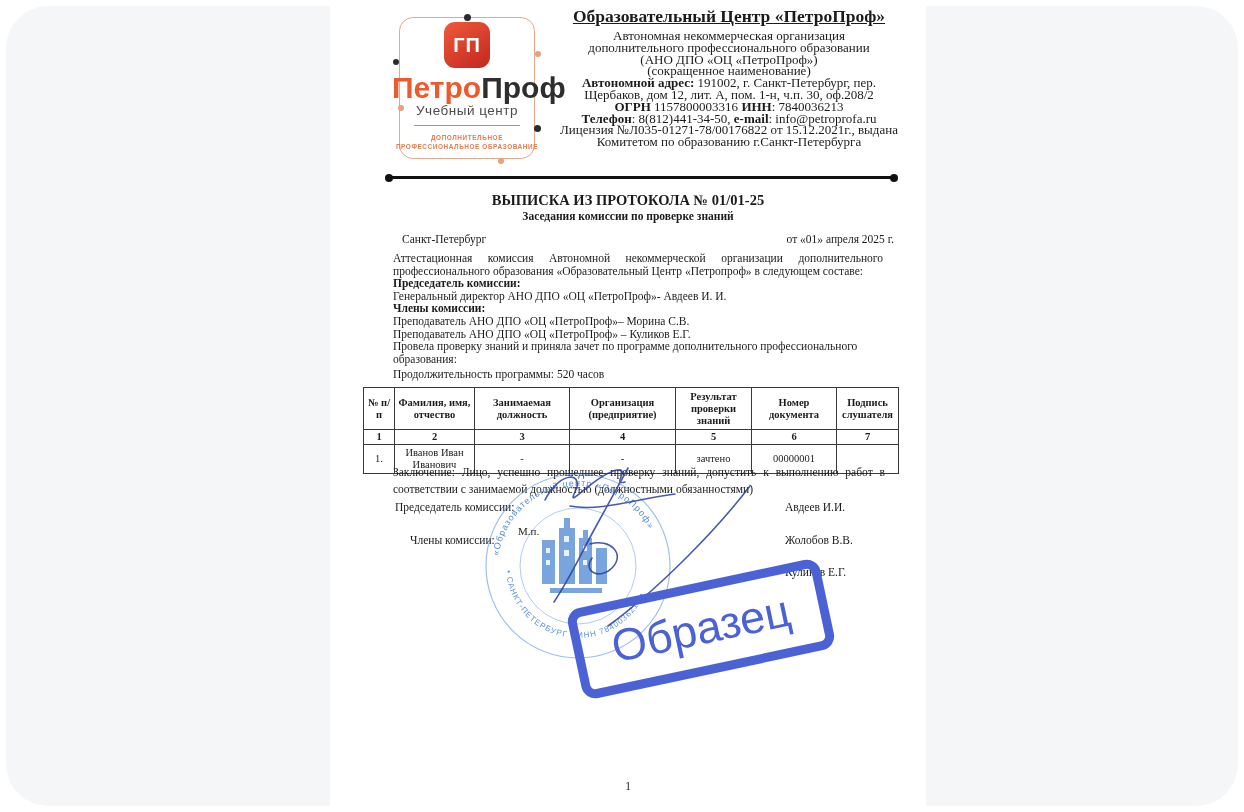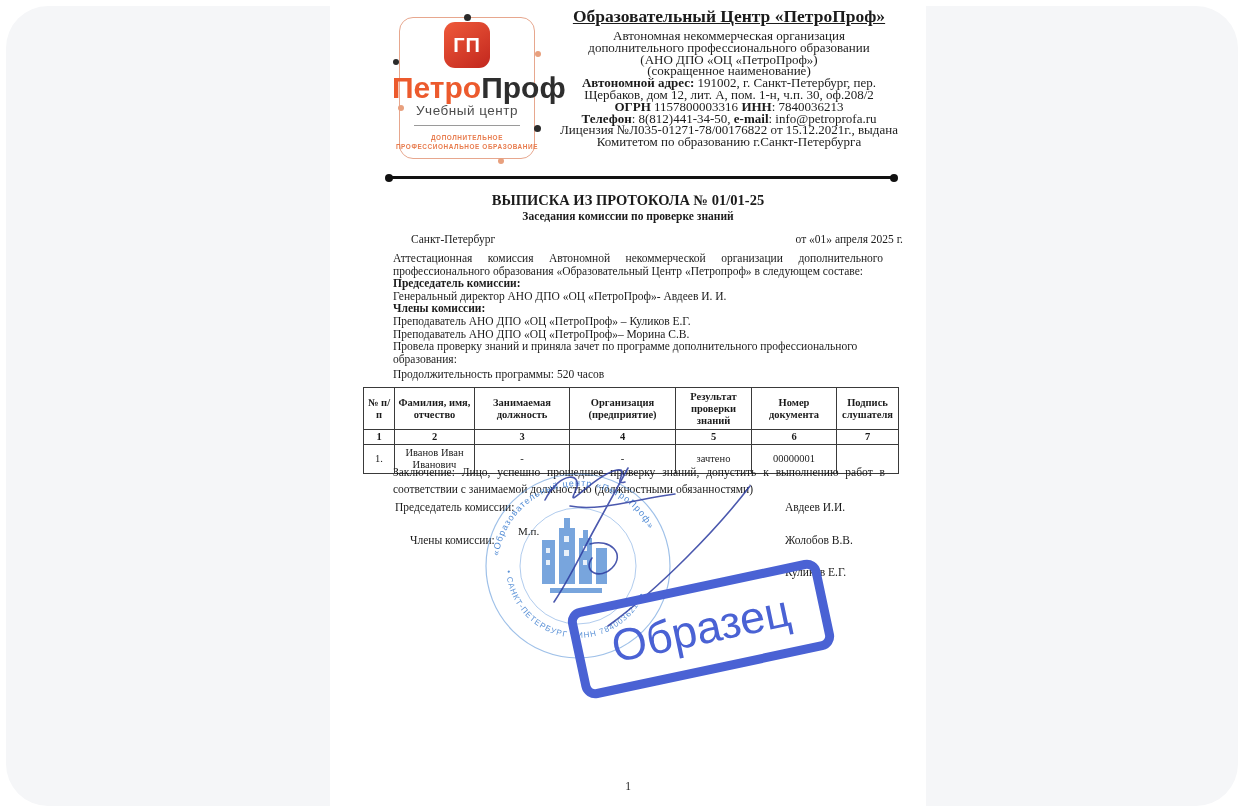--- a/index.html
+++ b/index.html
@@ -44,21 +44,21 @@
   .divider { position:absolute; left:60px; top:176px; width:503px; height:3px; background:#111; }
   .divider .dL,.divider .dR { position:absolute; top:-2.5px; width:8px; height:8px;
                               border-radius:50%; background:#111; }
   .divider .dL { left:-5px; } .divider .dR { right:-5px; }
 
   
   .doc-title { position:absolute; left:0; top:192px; width:100%; text-align:center;
                font-size:14.5px; font-weight:bold; }
   .doc-subtitle { position:absolute; left:0; top:210px; width:100%; text-align:center;
                   font-size:11.5px; font-weight:bold; }
-  .meta { position:absolute; left:81px; top:233px; width:492px; font-size:11.5px;text-align:right; }
+  .meta { position:absolute; left:72px; top:233px; width:492px; font-size:11.5px;text-align:right; }
   .meta .city { float:left; } .meta .date { float:right; }
   .bodyblock { position:absolute; left:63px; top:252px; width:490px;
                font-size:11.5px; line-height:12.6px; }
   .just { text-align:justify; }
   .b { font-weight:bold; }
   .duration { position:absolute; left:63px; top:368px; width:490px; font-size:11.5px; }
 
   
   .tbl { position:absolute; left:33px; top:387px; border-collapse:collapse;
          table-layout:fixed; width:535px; font-size:10.5px; }
@@ -143,22 +143,22 @@
   <div class="meta">
     <span class="city">Санкт-Петербург</span>
     <span class="date">от «01» апреля 2025 г.</span>
   </div>
 
   <div class="bodyblock">
     <div class="just">Аттестационная комиссия Автономной некоммерческой организации дополнительного профессионального образования «Образовательный Центр «Петропроф» в следующем составе:</div>
     <div class="b">Председатель комиссии:</div>
     <div>Генеральный директор АНО ДПО «ОЦ «ПетроПроф»- Авдеев И. И.</div>
     <div class="b">Члены комиссии:</div>
+    <div>Преподаватель АНО ДПО «ОЦ «ПетроПроф»– Морина С.В.</div>
     <div>Преподаватель АНО ДПО «ОЦ «ПетроПроф» – Куликов Е.Г.</div>
-    <div>Преподаватель АНО ДПО «ОЦ «ПетроПроф»– Морина С.В.</div>
     <div>Провела проверку знаний и приняла зачет по программе дополнительного профессионального образования:</div>
   </div>
 
   <div class="duration">Продолжительность программы: 520 часов</div>
 
   <table class="tbl">
     <colgroup>
       <col style="width:31px">
         <col style="width:80px">
         <col style="width:95px">

